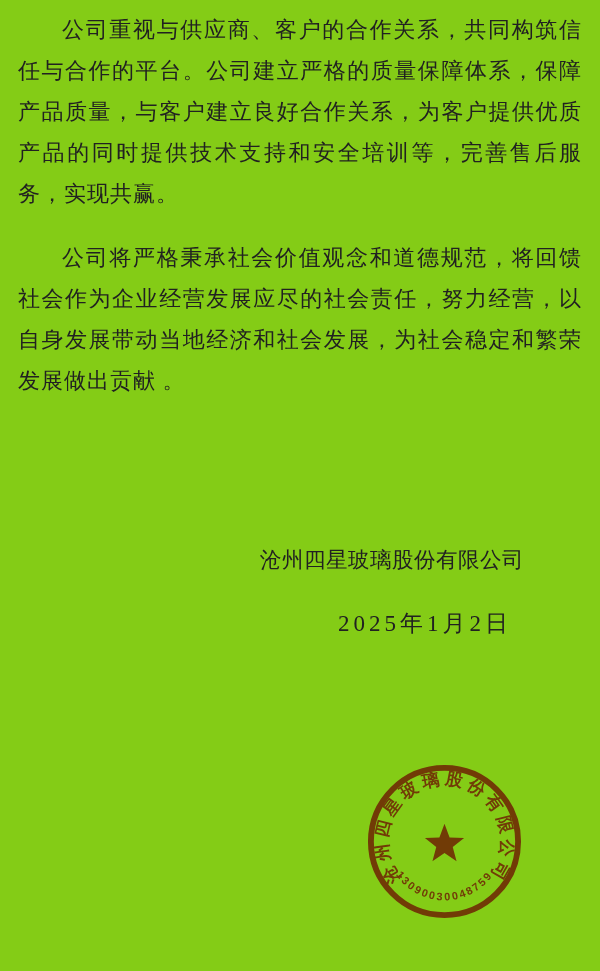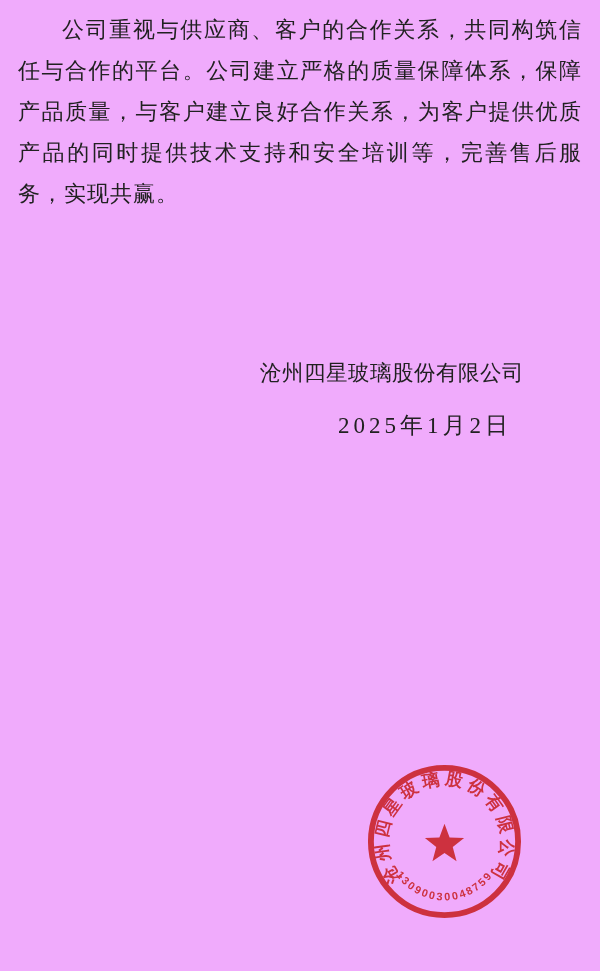--- a/index.html
+++ b/index.html
@@ -1,21 +1,21 @@
 <!DOCTYPE html>
 <html><head>
 <meta charset="utf-8">
 <style>
   * { margin: 0; padding: 0; box-sizing: border-box; }
   html, body { background: #ffffff; }
   .page {
     position: relative;
     width: 600px;
     height: 971px;
-    background: #f0abfc;
+    background: #84cc16;
     overflow: hidden;
     font-family: "Liberation Serif", "DejaVu Serif", serif;
     color: #212121;
   }
   .doc-body {
     padding: 9px 18px 0 18px;
   }
   .para {
     font-size: 22px;
     line-height: 41px;
@@ -31,21 +31,21 @@
   }
   .company-line {
     text-align: right;
     padding-right: 58px;
     font-size: 21.5px;
     letter-spacing: 0.5px;
     line-height: 28px;
     color: #212121;
   }
   .date-line {
-    margin-top: 24px;
+    margin-top: 35px;
     text-align: right;
     padding-right: 70px;
     font-size: 23px;
     letter-spacing: 4px;
     line-height: 30px;
     color: #212121;
   }
   .seal {
     position: absolute;
     left: 366px;
@@ -78,20 +78,21 @@
     font-weight: bold;
     letter-spacing: 2.2px;
   }
 </style>
 </head>
 <body>
 
 <div class="page">
   <div class="doc-body">
     <p class="para">公司重视与供应商、客户的合作关系，共同构筑信任与合作的平台。公司建立严格的质量保障体系，保障产品质量，与客户建立良好合作关系，为客户提供优质产品的同时提供技术支持和安全培训等，完善售后服务，实现共赢。</p>
+    <p class="para">公司将严格秉承社会价值观念和道德规范，将回馈社会作为企业经营发展应尽的社会责任，努力经营，以自身发展带动当地经济和社会发展，为社会稳定和繁荣发展做出贡献 。</p>
 
     <div class="signature">
       <div class="company-line">沧州四星玻璃股份有限公司</div>
       <div class="date-line">2025年1月2日</div>
     </div>
   </div>
 
   <svg class="seal" viewBox="0 0 160 160" xmlns="http://www.w3.org/2000/svg" aria-hidden="true">
     <defs>
       <path id="sealArcTop" d="M 39 121 A 58 58 0 1 1 121 121" fill="none"></path>

